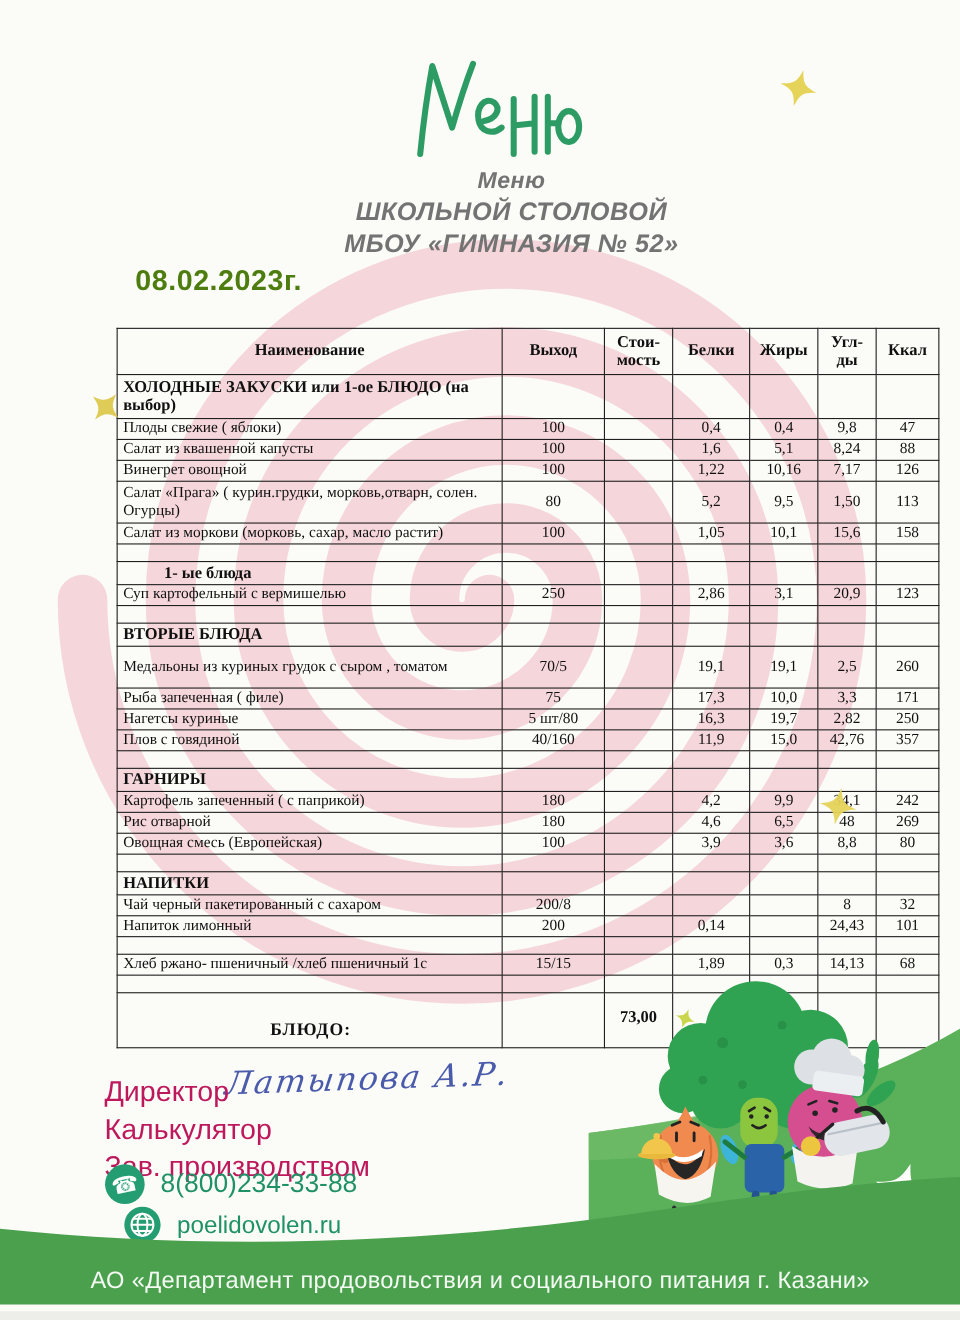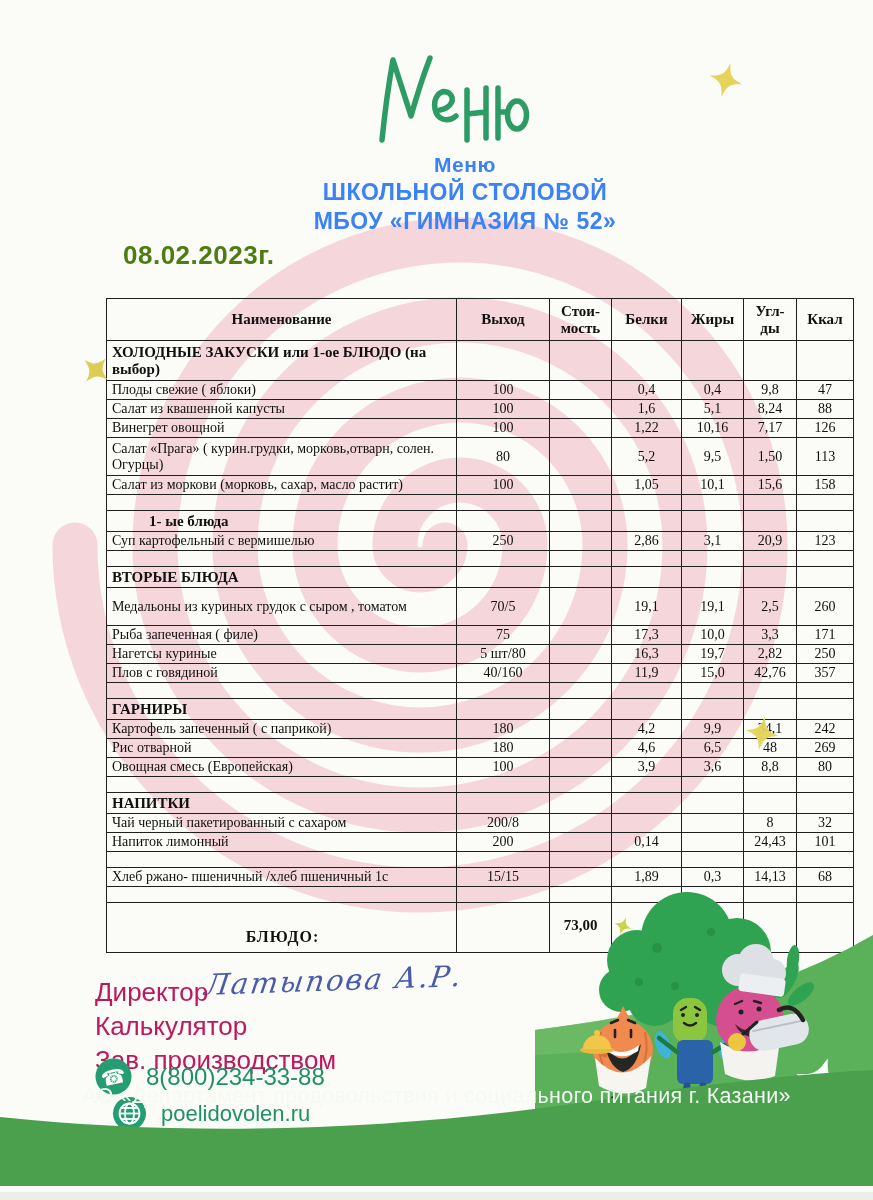--- a/index.html
+++ b/index.html
@@ -8,21 +8,21 @@
   .abs{position:absolute;}
 
   
   #spiral{left:0;top:0;z-index:1;pointer-events:none;}
 
   
   #logo{left:372px;top:48px;z-index:2;}
 
   
   #titles{left:200px;top:152px;width:530px;text-align:center;z-index:2;
-          font-weight:bold;color:#3b82f6;}
+          font-style:italic;font-weight:bold;color:#737373;}
   #titles .t1{font-size:21px;line-height:26px;letter-spacing:.5px;}
   #titles .t2{font-size:23px;line-height:28px;letter-spacing:.5px;}
   #titles .t3{font-size:23px;line-height:30px;letter-spacing:.5px;}
 
   #date{left:94px;top:240px;font-size:26px;font-weight:bold;color:#4d7c0f;z-index:2;letter-spacing:.5px;margin-left:29px;}
 
   
   #menu-table{left:106px;top:298px;z-index:3;}
   table{border-collapse:collapse;width:747px;table-layout:fixed;
         font-family:"Liberation Serif",serif;font-size:14px;color:#101010;}
@@ -57,21 +57,21 @@
   
   .contact-row{z-index:6;display:flex;align-items:center;gap:14px;}
   #phone-row{left:95px;top:1058px;}
   #site-row{left:112px;top:1096px;}
   .contact-text{color:#1f9168;font-size:24px;text-align:center;}
   #site-row .contact-text{font-size:22px;}
 
   
   #characters{left:535px;top:890px;z-index:7;pointer-events:none;}
   #footer-band{left:0;top:1060px;z-index:8;pointer-events:none;}
-  #footer-text{left:0;top:1084px;width:873px;text-align:center;z-index:9;
+  #footer-text{left:0;top:1152px;width:873px;text-align:center;z-index:9;
                color:#f4faf3;font-size:21.5px;letter-spacing:.3px;}
   #scan-edge{left:0;top:1192px;width:873px;height:8px;background:#e2e2de;opacity:.55;z-index:10;}
 </style>
 </head>
 <body>
 
 <div id="page">
 
   <svg id="spiral" class="abs" width="873" height="1200">
     <path d="M 445,545 a 25,25 0 0 1 -50,0 a 65,65 0 0 1 130,0 a 105,105 0 0 1 -210,0

